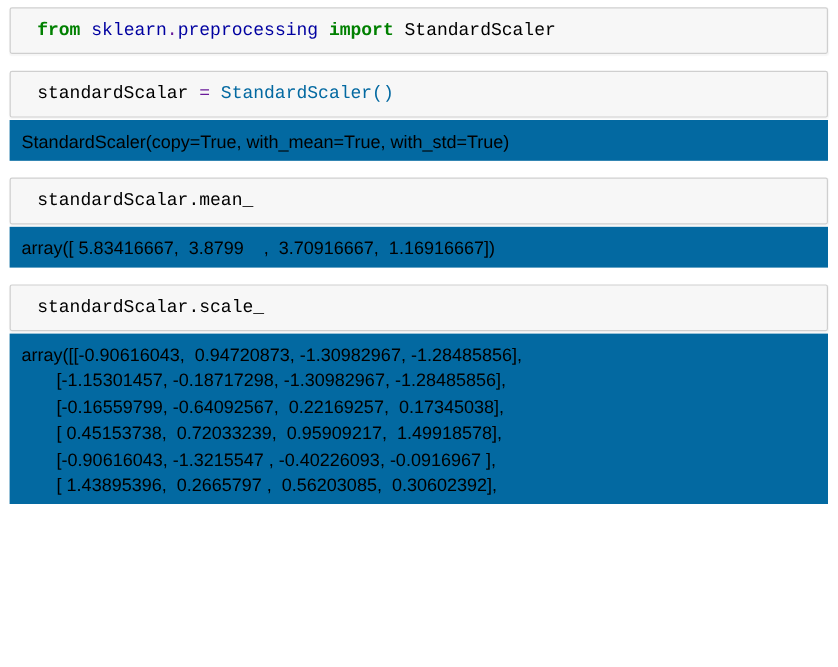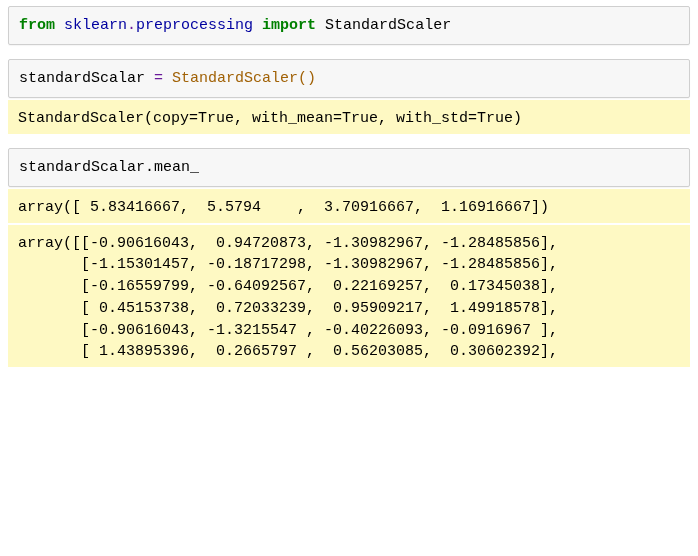--- a/index.html
+++ b/index.html
@@ -12,56 +12,57 @@
     color: #000;
   }
   .page {
     width: 698px;
     padding: 6px 8px 0 8px;
   }
   .code-cell {
     background: #f7f7f7;
     border: 1px solid #cfcfcf;
     border-radius: 2px;
-    padding: 8px 10px;
+    padding: 8px 22px;
     white-space: pre;
     font-family: "SimSun", "NSimSun", "Courier New", monospace;
     line-height: 1.4;
     margin-top: 14px;
     box-shadow: 0 1px 1px rgba(0,0,0,0.04);
   }
   .code-cell:first-child { margin-top: 0; }
   .output-cell {
-    background: #fef9c3;
+    background: #0369a1;
     padding: 8px 10px 4px 10px;
     white-space: pre;
-    font-family: Liberation Mono, monospace;
+    font-family: Liberation Sans, sans-serif;
     line-height: 1.45;
     margin-top: 2px;
   }
   .tok-kw { color: #008000; font-weight: bold; }
   .tok-pp { color: #0000a0; }
   .tok-id { color: #000; }
-  .tok-call { color: #a16207; }
+  .tok-call { color: #0369a1; }
   .tok-op { color: #6a1b9a; }
 </style>
 </head>
 <body>
 
 <div class="page">
 
   <div class="code-cell"><span class="tok-kw">from</span> <span class="tok-pp">sklearn</span><span class="tok-op">.</span><span class="tok-pp">preprocessing </span><span class="tok-kw">import</span><span class="tok-id"> StandardScaler</span></div>
 
   <div class="code-cell"><span class="tok-id">standardScalar </span><span class="tok-op">=</span><span class="tok-call"> StandardScaler()</span></div>
 
   <div class="output-cell">StandardScaler(copy=True, with_mean=True, with_std=True)</div>
 
   <div class="code-cell"><span class="tok-id">standardScalar.mean_</span></div>
-  <div class="output-cell">array([ 5.83416667,  5.5794    ,  3.70916667,  1.16916667])</div>
+  <div class="output-cell">array([ 5.83416667,  3.8799    ,  3.70916667,  1.16916667])</div>
 
+  <div class="code-cell"><span class="tok-id">standardScalar.scale_</span></div>
 
   <div class="output-cell">array([[-0.90616043,  0.94720873, -1.30982967, -1.28485856],
        [-1.15301457, -0.18717298, -1.30982967, -1.28485856],
        [-0.16559799, -0.64092567,  0.22169257,  0.17345038],
        [ 0.45153738,  0.72033239,  0.95909217,  1.49918578],
        [-0.90616043, -1.3215547 , -0.40226093, -0.0916967 ],
        [ 1.43895396,  0.2665797 ,  0.56203085,  0.30602392],</div>
 
 </div>
 

